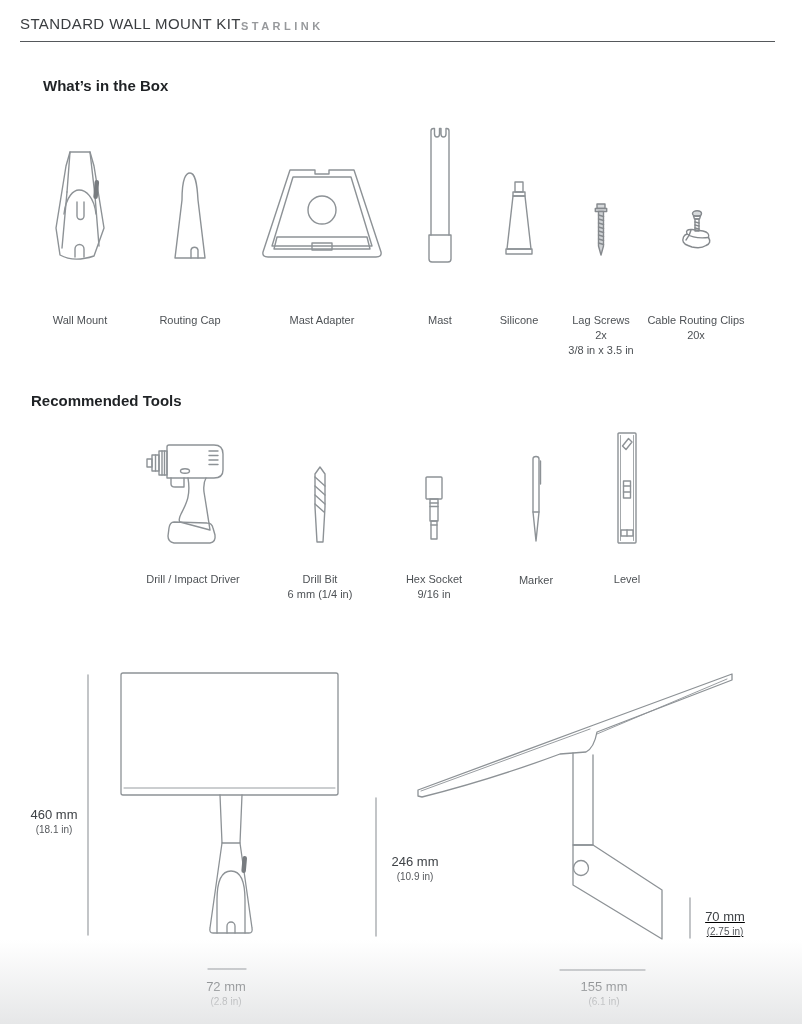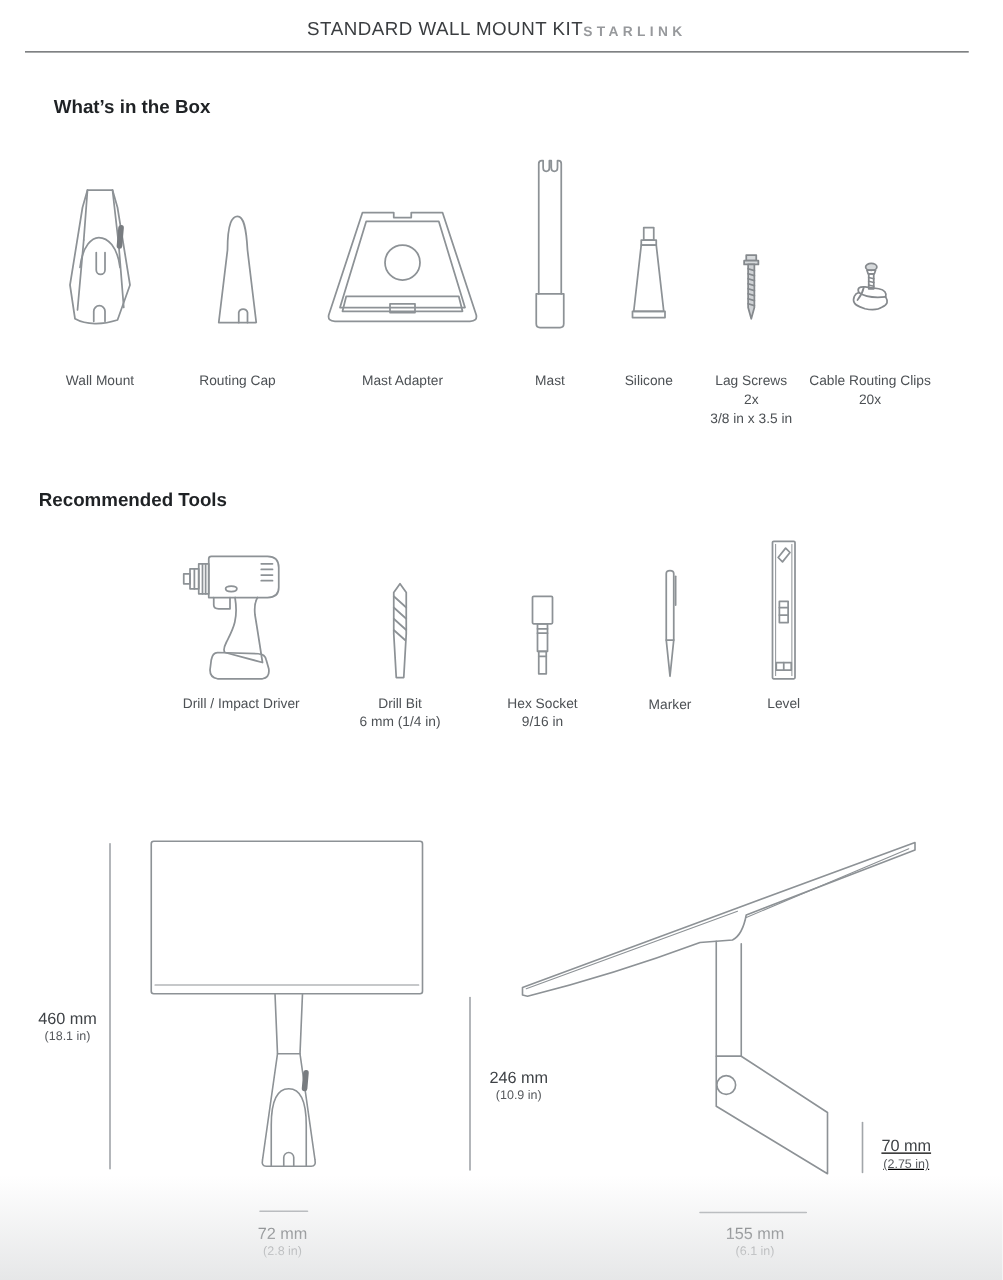--- a/index.html
+++ b/index.html
@@ -5,33 +5,33 @@
   html,body{margin:0;padding:0;}
   body{
     width:802px;height:1024px;position:relative;overflow:hidden;
     background:#ffffff;
     font-family:"Liberation Sans", sans-serif;
     -webkit-font-smoothing:antialiased;
   }
   .page{position:absolute;inset:0;}
   
   .header{position:absolute;left:20px;top:0;width:755px;height:42px;
-    border-bottom:1px solid #55585b;display:flex;align-items:flex-end;justify-content:center;
+    border-bottom:1px solid #55585b;display:flex;align-items:flex-end;justify-content:flex-start;
     padding-bottom:9px;box-sizing:border-box;}
   .title{font-size:15px;letter-spacing:.4px;color:#3a3d40;font-weight:400;}
   .brand{font-size:11px;font-weight:700;letter-spacing:3.5px;color:#97999c;}
   
   .heading{position:absolute;font-size:15px;font-weight:700;color:#1f2225;}
   
   .item{position:absolute;display:flex;flex-direction:column;align-items:center;}
   .icon-box{display:flex;align-items:flex-end;justify-content:center;width:100%;}
   .box-row .icon-box{height:143px;}
   .tool-row .icon-box{height:115px;}
-  .item-label{margin-top:33px;text-align:center;font-size:11px;line-height:15px;color:#4d5155;}
-  .tool-row .item-label{margin-top:8px;}
+  .item-label{margin-top:48px;text-align:center;font-size:11px;line-height:15px;color:#4d5155;}
+  .tool-row .item-label{margin-top:24px;}
   svg.icon{stroke:#8d9296;fill:none;stroke-width:1.4;stroke-linejoin:round;stroke-linecap:round;}
   
   svg.diagram{position:absolute;stroke:#8d9296;fill:none;stroke-width:1.3;stroke-linejoin:round;stroke-linecap:round;}
   .dim-label{position:absolute;text-align:center;}
   .dim-metric{font-size:13px;color:#3e4246;line-height:16px;}
   .dim-imperial{font-size:10px;color:#56595d;line-height:13px;}
   .dimline{stroke:#a2a6aa;}
   .bottom-fade{position:absolute;left:0;right:0;bottom:0;height:84px;
     background:linear-gradient(180deg, rgba(232,233,234,0) 0%, #e6e7e8 100%);pointer-events:none;}
 </style>

